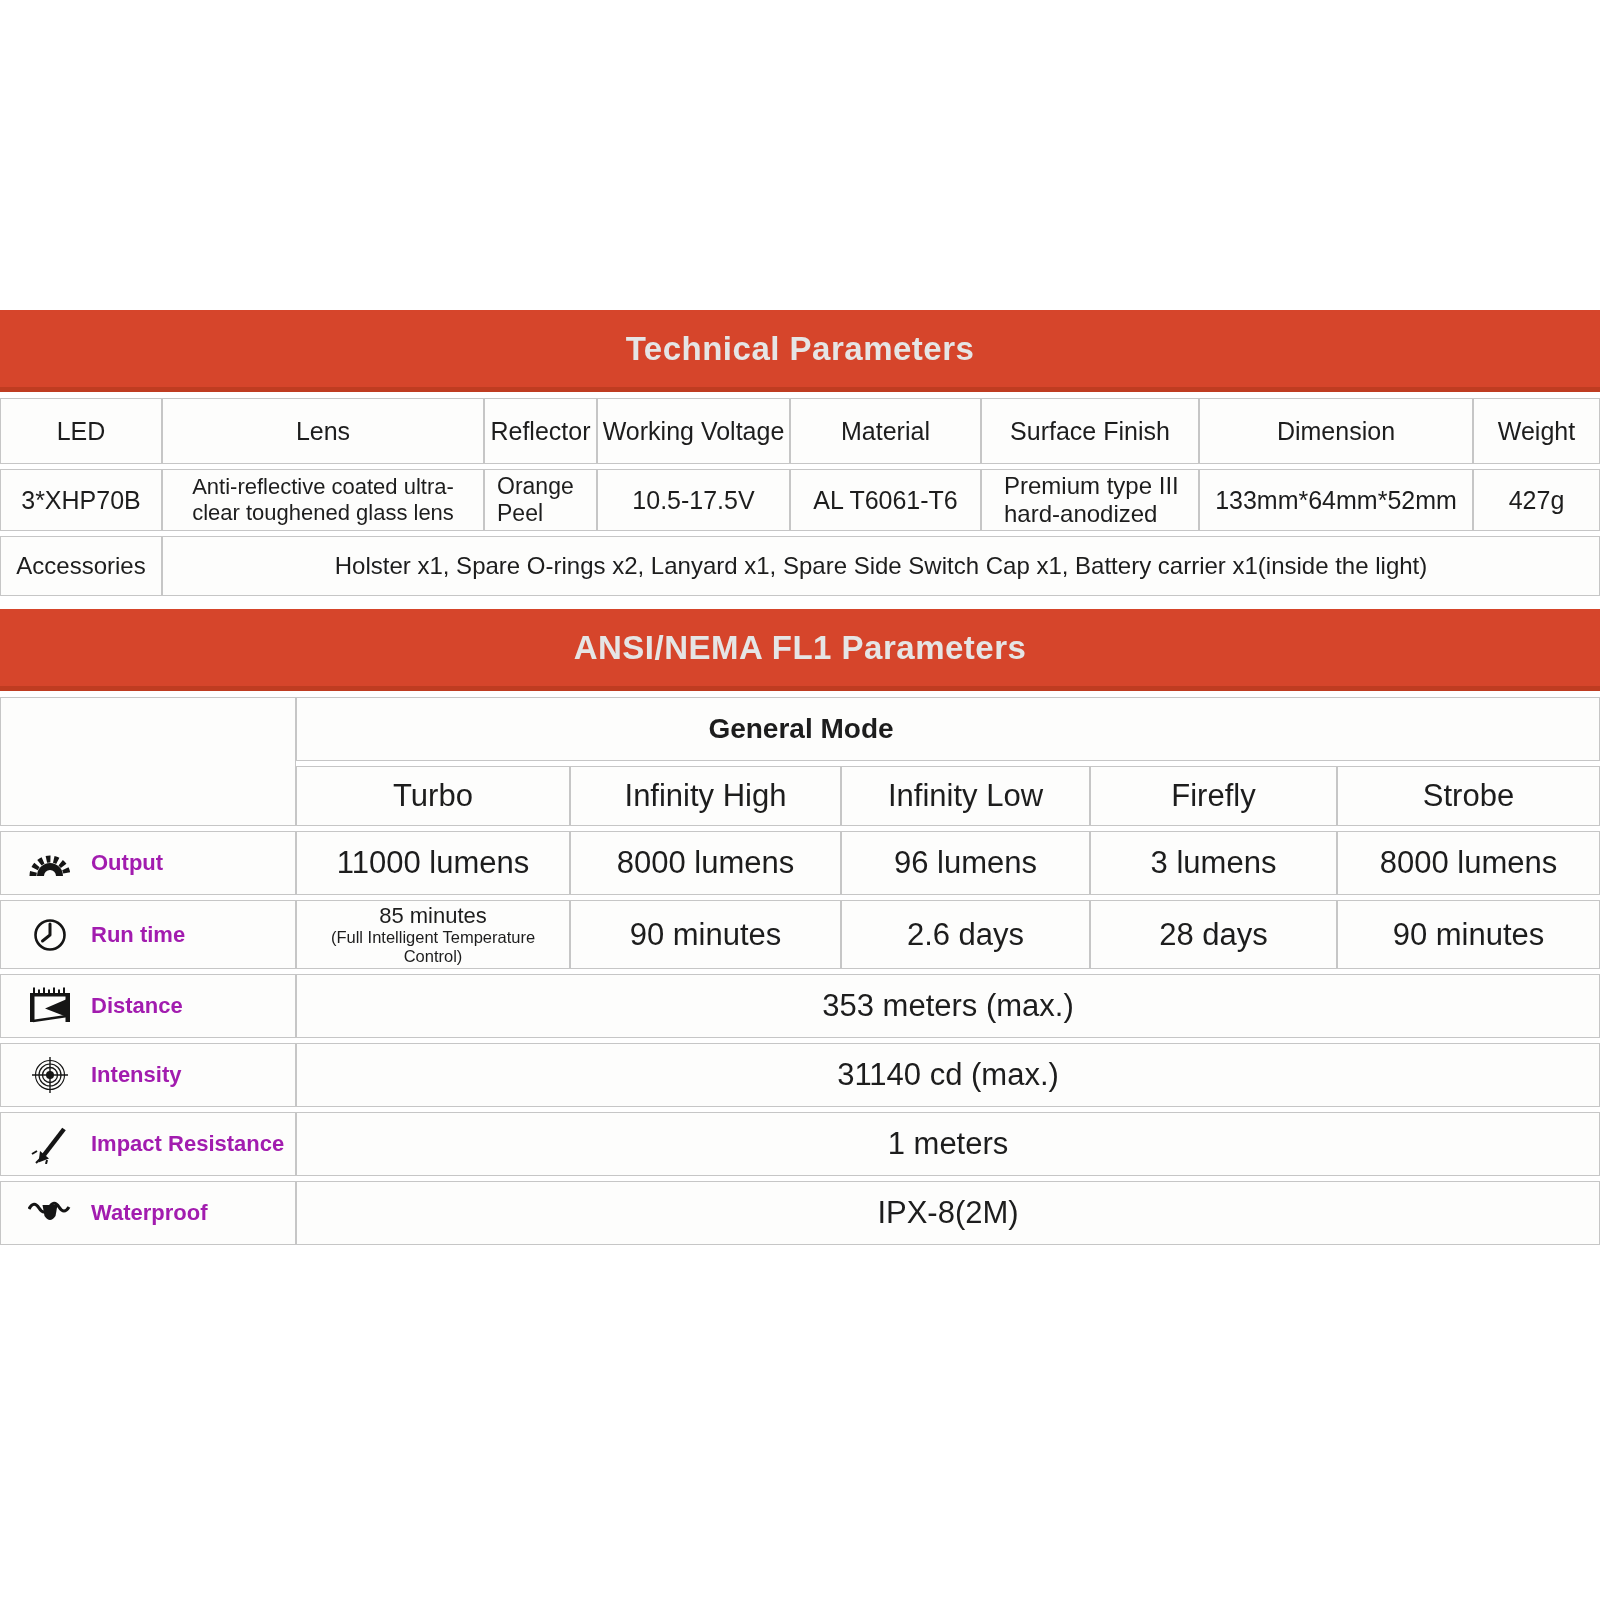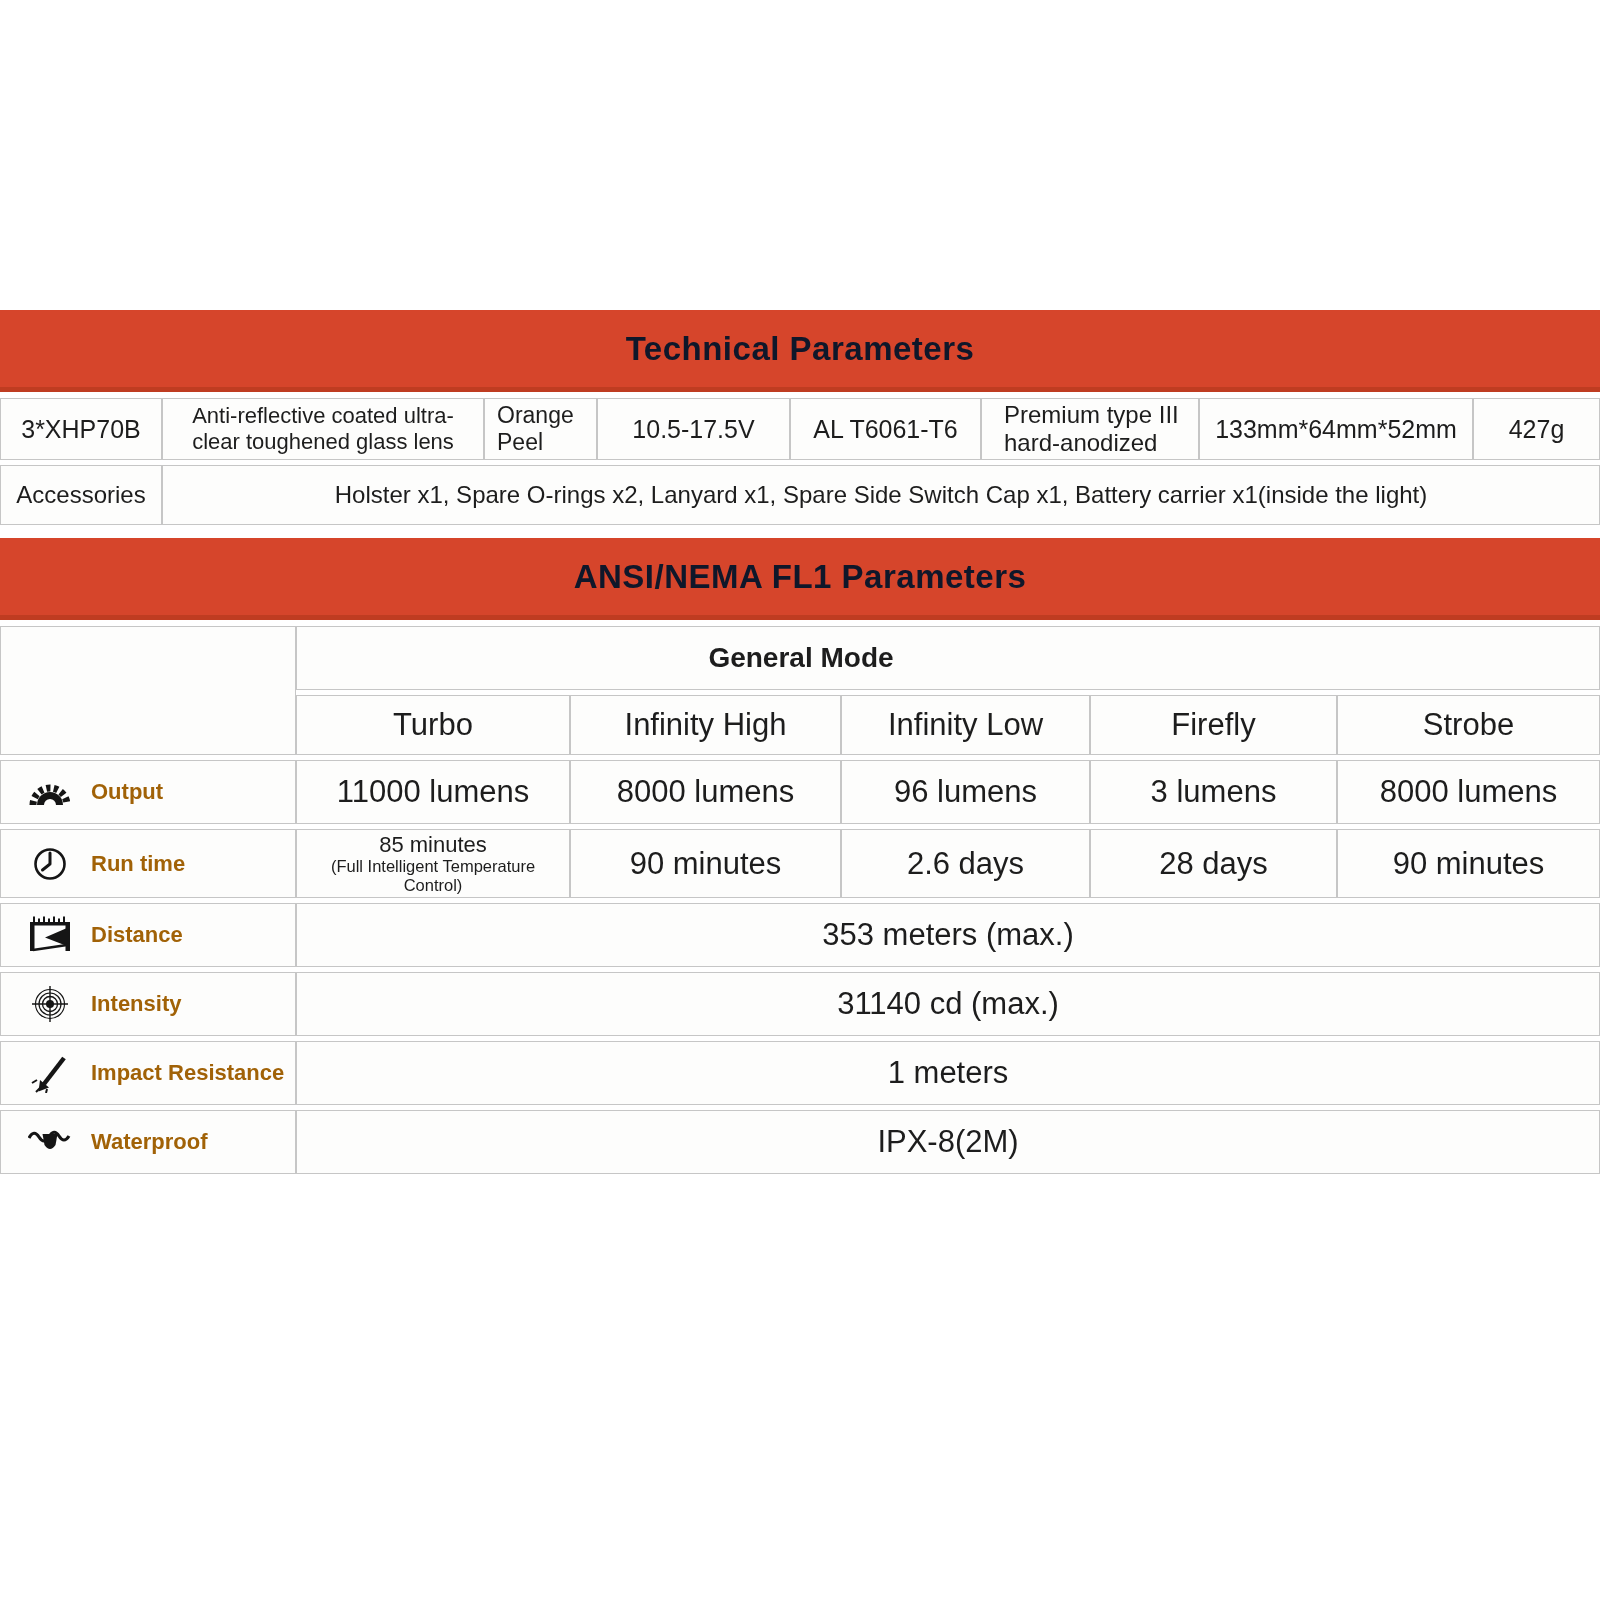--- a/index.html
+++ b/index.html
@@ -1,41 +1,41 @@
 <!DOCTYPE html>
 <html><head>
 <meta charset="utf-8">
 <style>
   html,body{margin:0;padding:0;background:#ffffff;}
   .page{position:relative;width:1600px;height:1600px;background:#ffffff;overflow:hidden;
         font-family:"Liberation Sans","DejaVu Sans",sans-serif;color:#1d1d1d;}
   .banner{width:1600px;height:82px;background:#d6452b;border-bottom:5px solid #bf3c21;
           box-sizing:border-box;display:flex;align-items:center;justify-content:center;}
-  .banner .bt{color:#0f172a;font-size:33px;font-weight:bold;letter-spacing:0.5px;}
+  .banner .bt{color:#e5e5e5;font-size:33px;font-weight:bold;letter-spacing:0.5px;}
   .banner1{margin-top:310px;}
   .banner2{margin-top:8px;}
   table{border-collapse:separate;border-spacing:0 5px;width:1600px;table-layout:fixed;margin-top:1px;}
   td{border:1px solid #c6c6c6;background:#fdfdfc;text-align:center;vertical-align:middle;
      padding:2px 4px;box-sizing:border-box;overflow:hidden;}
   .tech .hrow td{height:66px;font-size:25px;}
   .tech .vrow td{height:47px;font-size:25px;}
   .tech .vrow td.lens{font-size:22px;padding:0 22px;}
   .tech .vrow td.sfin{font-size:24px;text-align:left;padding-left:22px;}
   .tech .vrow td.refl{font-size:23px;text-align:left;padding-left:12px;}
   .tech .arow td{height:60px;font-size:24px;}
   .fl1 .gmrow td{height:64px;}
   .fl1 td.corner{background:#fdfdfc;}
   .gmcell{text-align:left;font-weight:bold;font-size:28px;margin-top:15px;}
   .gmcell .gmtxt{display:inline-block;transform:translateX(calc(500px - 50%));}
   .fl1 .mrow td{height:60px;font-size:31px;}
   .fl1 .drow td{height:64px;font-size:31px;}
   .fl1 td.lbl{text-align:left;padding-left:26px;}
   .lblwrap{display:flex;align-items:center;gap:18px;}
   .icn{width:46px;height:42px;flex:0 0 46px;display:inline-flex;align-items:center;justify-content:center;}
-  .lbl-t{font-size:22px;font-weight:bold;color:#a16207;}
+  .lbl-t{font-size:22px;font-weight:bold;color:#a21caf;}
   .rt-main{font-size:22px;line-height:1.15;}
   .rt-note{font-size:16.5px;line-height:1.15;}
 </style>
 </head>
 <body>
 
 <div class="page">
 
   <div class="banner banner1">
     <span class="bt">Technical Parameters</span>
@@ -46,20 +46,30 @@
       <col style="width:162px">
         <col style="width:322px">
         <col style="width:113px">
         <col style="width:193px">
       <col style="width:191px">
         <col style="width:218px">
         <col style="width:274px">
         <col style="width:127px">
     </colgroup>
     <tbody>
+        <tr class="hrow">
+      <td>LED</td>
+      <td>Lens</td>
+      <td>Reflector</td>
+      <td>Working Voltage</td>
+      <td>Material</td>
+      <td>Surface Finish</td>
+      <td>Dimension</td>
+      <td>Weight</td>
+    </tr>
     <tr class="vrow">
       <td>3*XHP70B</td>
       <td class="lens">Anti-reflective coated ultra-clear toughened glass lens</td>
       <td class="refl">Orange Peel</td>
       <td>10.5-17.5V</td>
       <td>AL T6061-T6</td>
       <td class="sfin">Premium type III hard-anodized</td>
       <td>133mm*64mm*52mm</td>
       <td>427g</td>
     </tr>

